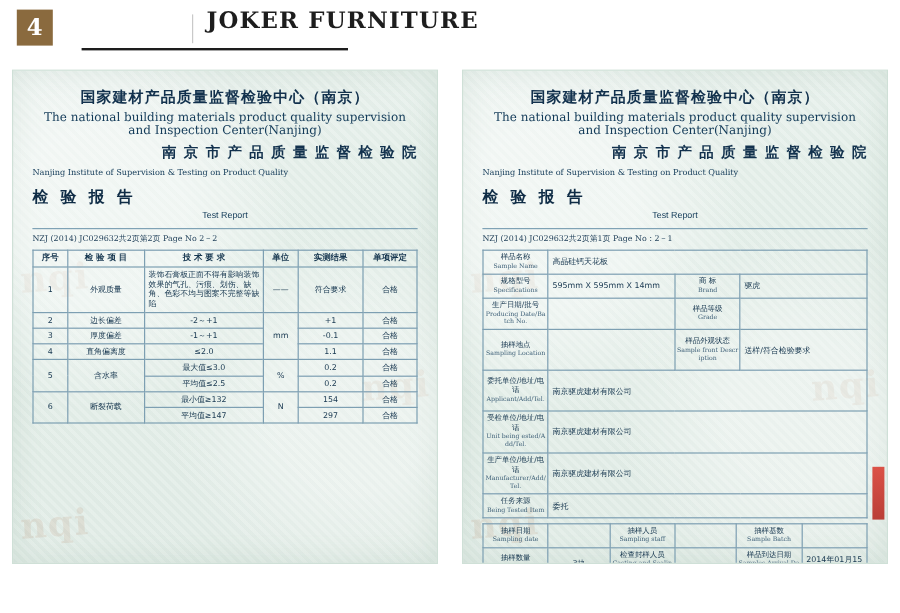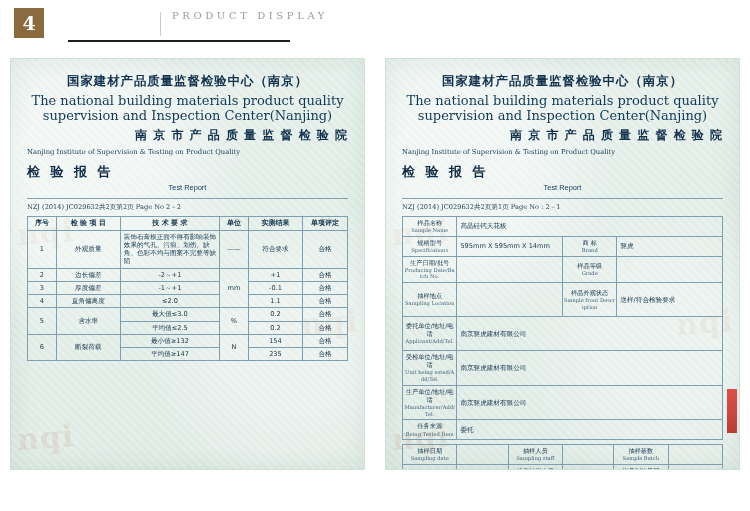--- a/index.html
+++ b/index.html
@@ -78,21 +78,21 @@
   .wm3{right:6px;top:60%;}
 
   .cert-inner{position:relative;z-index:3;padding:14px 16px 6px 16px;}
 
   .t-cn1{
     text-align:center;font-size:12.4px;font-weight:bold;color:#12314d;
     letter-spacing:1px;white-space:nowrap;
     font-family:"DejaVu Sans","Liberation Sans",sans-serif;
   }
   .t-en1{
-    text-align:center;font-size:13px;color:#123a58;margin-top:3px;
+    text-align:center;font-size:10px;color:#123a58;margin-top:3px;
     font-family:"DejaVu Serif","Liberation Serif",serif;
   }
   .t-cn2{
     text-align:right;font-size:12px;font-weight:bold;color:#12314d;
     margin-top:4px;letter-spacing:1px;white-space:nowrap;
   }
   .t-en2{
     text-align:left;font-size:6.8px;color:#123a58;margin-top:4px;
     font-family:"DejaVu Serif","Liberation Serif",serif;
   }
@@ -145,21 +145,21 @@
 </style>
 </head>
 <body>
 
 <div class="page">
 
   <div class="header">
     <div class="hdr-num">4</div>
     <div class="hdr-div"></div>
     <div class="hdr-en">
-      <div class="l2">PRODUCT DISPLAY</div>
+      <div class="l1">JOKER FURNITURE</div>
     </div>
     <div class="hdr-rule"></div>
   </div>
 
   <div class="certs">
 
     <div class="cert">
       <div class="watermark wm1">nqi</div>
       <div class="watermark wm2">nqi</div>
       <div class="watermark wm3">nqi</div>
@@ -244,21 +244,21 @@
           <tr>
             <td rowspan="2">6</td>
             <td rowspan="2">断裂荷载</td>
             <td>最小值≥132</td>
             <td rowspan="2">N</td>
             <td>154</td>
             <td>合格</td>
           </tr>
           <tr>
             <td>平均值≥147</td>
-            <td>235</td>
+            <td>297</td>
             <td>合格</td>
           </tr>
         </tbody>
           </table>
       </div>
     </div>
 
     <div class="cert">
       <div class="watermark wm1">nqi</div>
       <div class="watermark wm2">nqi</div>

